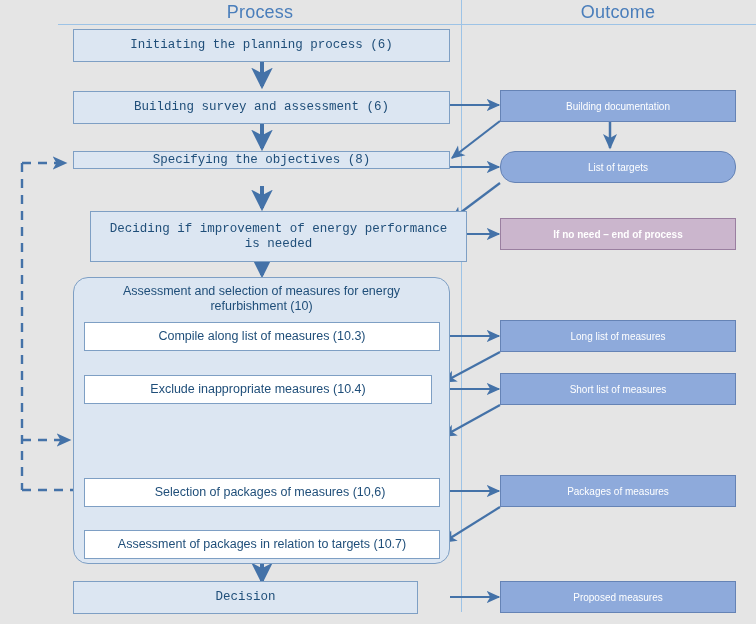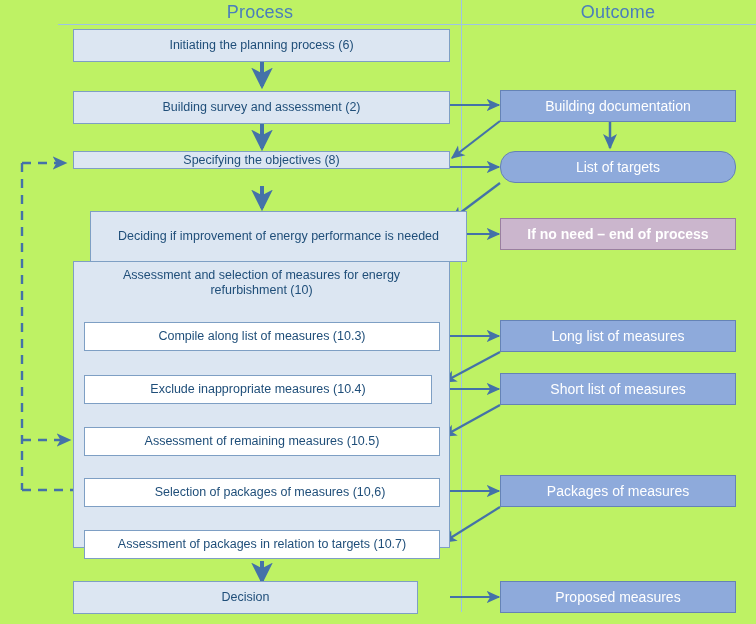--- a/index.html
+++ b/index.html
@@ -8,21 +8,21 @@
     margin: 0; padding: 0;
     width: 756px; height: 624px;
     background: #ffffff;
     font-family: "Liberation Sans", sans-serif;
     overflow: hidden;
   }
   #root {
     position: relative;
     width: 756px;
     height: 624px;
-    background: #bef264;
+    background: #e5e5e5;
   }
 
   
   #connectors {
     position: absolute;
     left: 0; top: 0;
     width: 756px; height: 624px;
     pointer-events: none;
     z-index: 1;
   }
@@ -66,20 +66,21 @@
     border: 1.5px solid #7e9fc4;
     color: #1f4e79;
     font-size: 12.5px;
     line-height: 15px;
     display: flex;
     align-items: center;
     justify-content: center;
     text-align: center;
     padding: 2px 8px;
     z-index: 3;
+    font-family: Liberation Mono, monospace;
   }
 
   
   .gbox {
     position: absolute;
     background: #dce6f2;
     border: 1.5px solid #7e9fc4;
     z-index: 2;
   }
   .gbox-title {
@@ -108,21 +109,21 @@
     z-index: 4;
     white-space: nowrap;
   }
 
   
   .obox {
     position: absolute;
     background: #8eaadb;
     border: 1.5px solid #6583b5;
     color: #ffffff;
-    font-size: 14px;
+    font-size: 10px;
     line-height: 17px;
     display: flex;
     align-items: center;
     justify-content: center;
     text-align: center;
     z-index: 3;
     white-space: nowrap;
   }
   .obox.terminal {
     background: #cbb6cd;
@@ -203,46 +204,43 @@
   <div class="col-header" id="hdr-outcome">Outcome</div>
   <div class="hdr-rule" id="rule-left"></div>
   <div class="hdr-rule" id="rule-right"></div>
   <div class="vdivider"></div>
 
   <div class="pbox" style="left:73px; top:29px; width:377px; height:33px;">
     <span>Initiating the planning process (6)</span>
   </div>
 
   <div class="pbox" style="left:73px; top:91px; width:377px; height:33px;">
-    <span>Building survey and assessment (2)</span>
+    <span>Building survey and assessment (6)</span>
   </div>
 
   <div class="pbox" style="left:73px; top:151px; width:377px; height:18px;">
     <span>Specifying the  objectives (8)</span>
   </div>
 
   <div class="pbox" style="left:73px; top:211px; width:377px; height:51px;margin-left:17px;">
     <span>Deciding if improvement of energy performance is needed</span>
   </div>
 
-  <div class="gbox" style="left:73px; top:261px; width:377px; height:287px;">
+  <div class="gbox" style="left:73px; top:277px; width:377px; height:287px;border-radius:15px;">
     <div class="gbox-title">Assessment and selection of measures for energy refurbishment (10)</div>
   </div>
 
   <div class="wbox" style="left:84px; top:322px; width:356px; height:29px;">
     <span>Compile along list of measures (10.3)</span>
   </div>
 
   <div class="wbox" style="left:84px; top:375px; width:348px; height:29px;">
     <span>Exclude inappropriate measures (10.4)</span>
   </div>
 
-  <div class="wbox" style="left:84px; top:427px; width:356px; height:29px;">
-    <span>Assessment of remaining measures (10.5)</span>
-  </div>
 
   <div class="wbox" style="left:84px; top:478px; width:356px; height:29px;padding-left:16px;">
     <span>Selection of packages of measures (10,6)</span>
   </div>
 
   <div class="wbox" style="left:84px; top:530px; width:356px; height:29px;">
     <span>Assessment of packages in relation to targets (10.7)</span>
   </div>
 
   <div class="pbox" style="left:73px; top:581px; width:345px; height:33px;">

